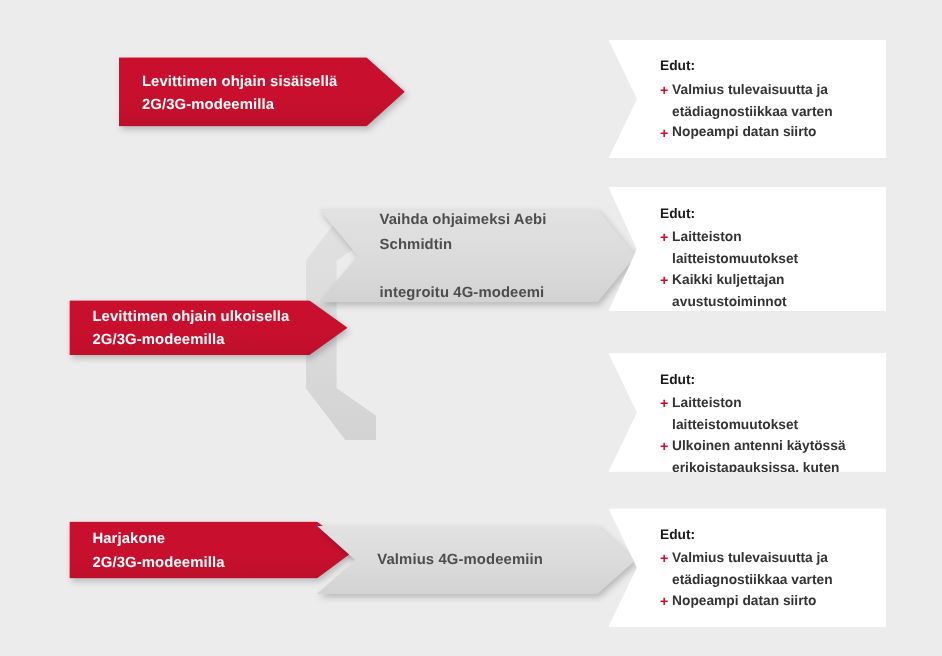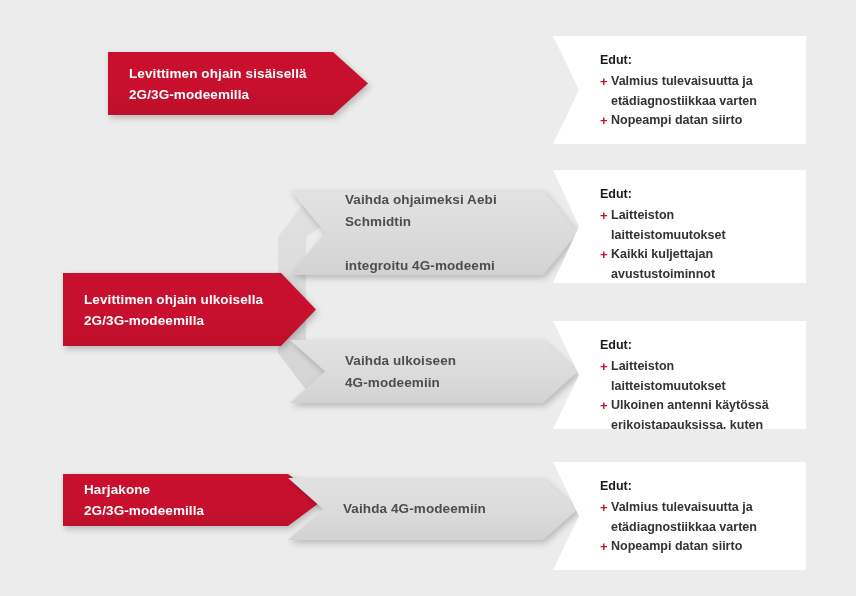--- a/index.html
+++ b/index.html
@@ -143,21 +143,21 @@
       <span class="plus">+</span>
       <span class="btext">Nopeampi datan siirto</span>
     </div>
   </div>
 
   <div class="connector" style="left:278px; top:190px; width:64px; height:210px;
               clip-path: polygon(36px 0, 64px 0, 64px 22px, 28px 47px, 28px 163px, 64px 188px, 64px 210px, 36px 210px, 0 163px, 0 47px);">
     <div class="shape"></div>
   </div>
 
-  <div class="chev red" style="left:63px; top:273px; width:253px; height:73px;">
+  <div class="chev red" style="left:63px; top:273px; width:253px; height:50px;">
     <div class="body">
       <div class="label">
         <span>Levittimen ohjain ulkoisella</span><br>
         <span>2G/3G-modeemilla</span>
       </div>
     </div>
   </div>
 
   <div class="chev gray" style="left:290px; top:190px; width:288px; height:85px;">
     <div class="body">
@@ -174,28 +174,20 @@
     <div class="benefit">
       <span class="plus">+</span>
       <span class="btext">Laitteiston laitteistomuutokset</span>
     </div>
     <div class="benefit">
       <span class="plus">+</span>
       <span class="btext">Kaikki kuljettajan avustustoiminnot käytettävissä, esim. automaattinen levitys, reittien etälähetys ja kuljettajapalaute.</span>
     </div>
   </div>
 
-  <div class="chev gray" style="left:290px; top:340px; width:288px; height:63px;">
-    <div class="body">
-      <div class="label">
-        <span>Vaihda ulkoiseen</span><br>
-        <span>4G-modeemiin</span>
-      </div>
-    </div>
-  </div>
 
   <div class="card" style="left:553px; top:321px; width:253px; height:108px;">
     <div class="card-title">Edut:</div>
     <div class="benefit">
       <span class="plus">+</span>
       <span class="btext">Laitteiston laitteistomuutokset</span>
     </div>
     <div class="benefit">
       <span class="plus">+</span>
       <span class="btext">Ulkoinen antenni käytössä erikoistapauksissa, kuten verkon huonon kuuluvuuden tilanteessa</span>
@@ -207,21 +199,21 @@
       <div class="label">
         <span>Harjakone</span><br>
         <span>2G/3G-modeemilla</span>
       </div>
     </div>
   </div>
 
   <div class="chev gray" style="left:288px; top:478px; width:290px; height:62px;">
     <div class="body">
       <div class="label">
-        <span>Vaihda 4G-modeemiin</span>
+        <span>Valmius 4G-modeemiin</span>
       </div>
     </div>
   </div>
 
   <div class="card" style="left:553px; top:462px; width:253px; height:108px;">
     <div class="card-title">Edut:</div>
     <div class="benefit">
       <span class="plus">+</span>
       <span class="btext">Valmius tulevaisuutta ja etädiagnostiikkaa varten</span>
     </div>

